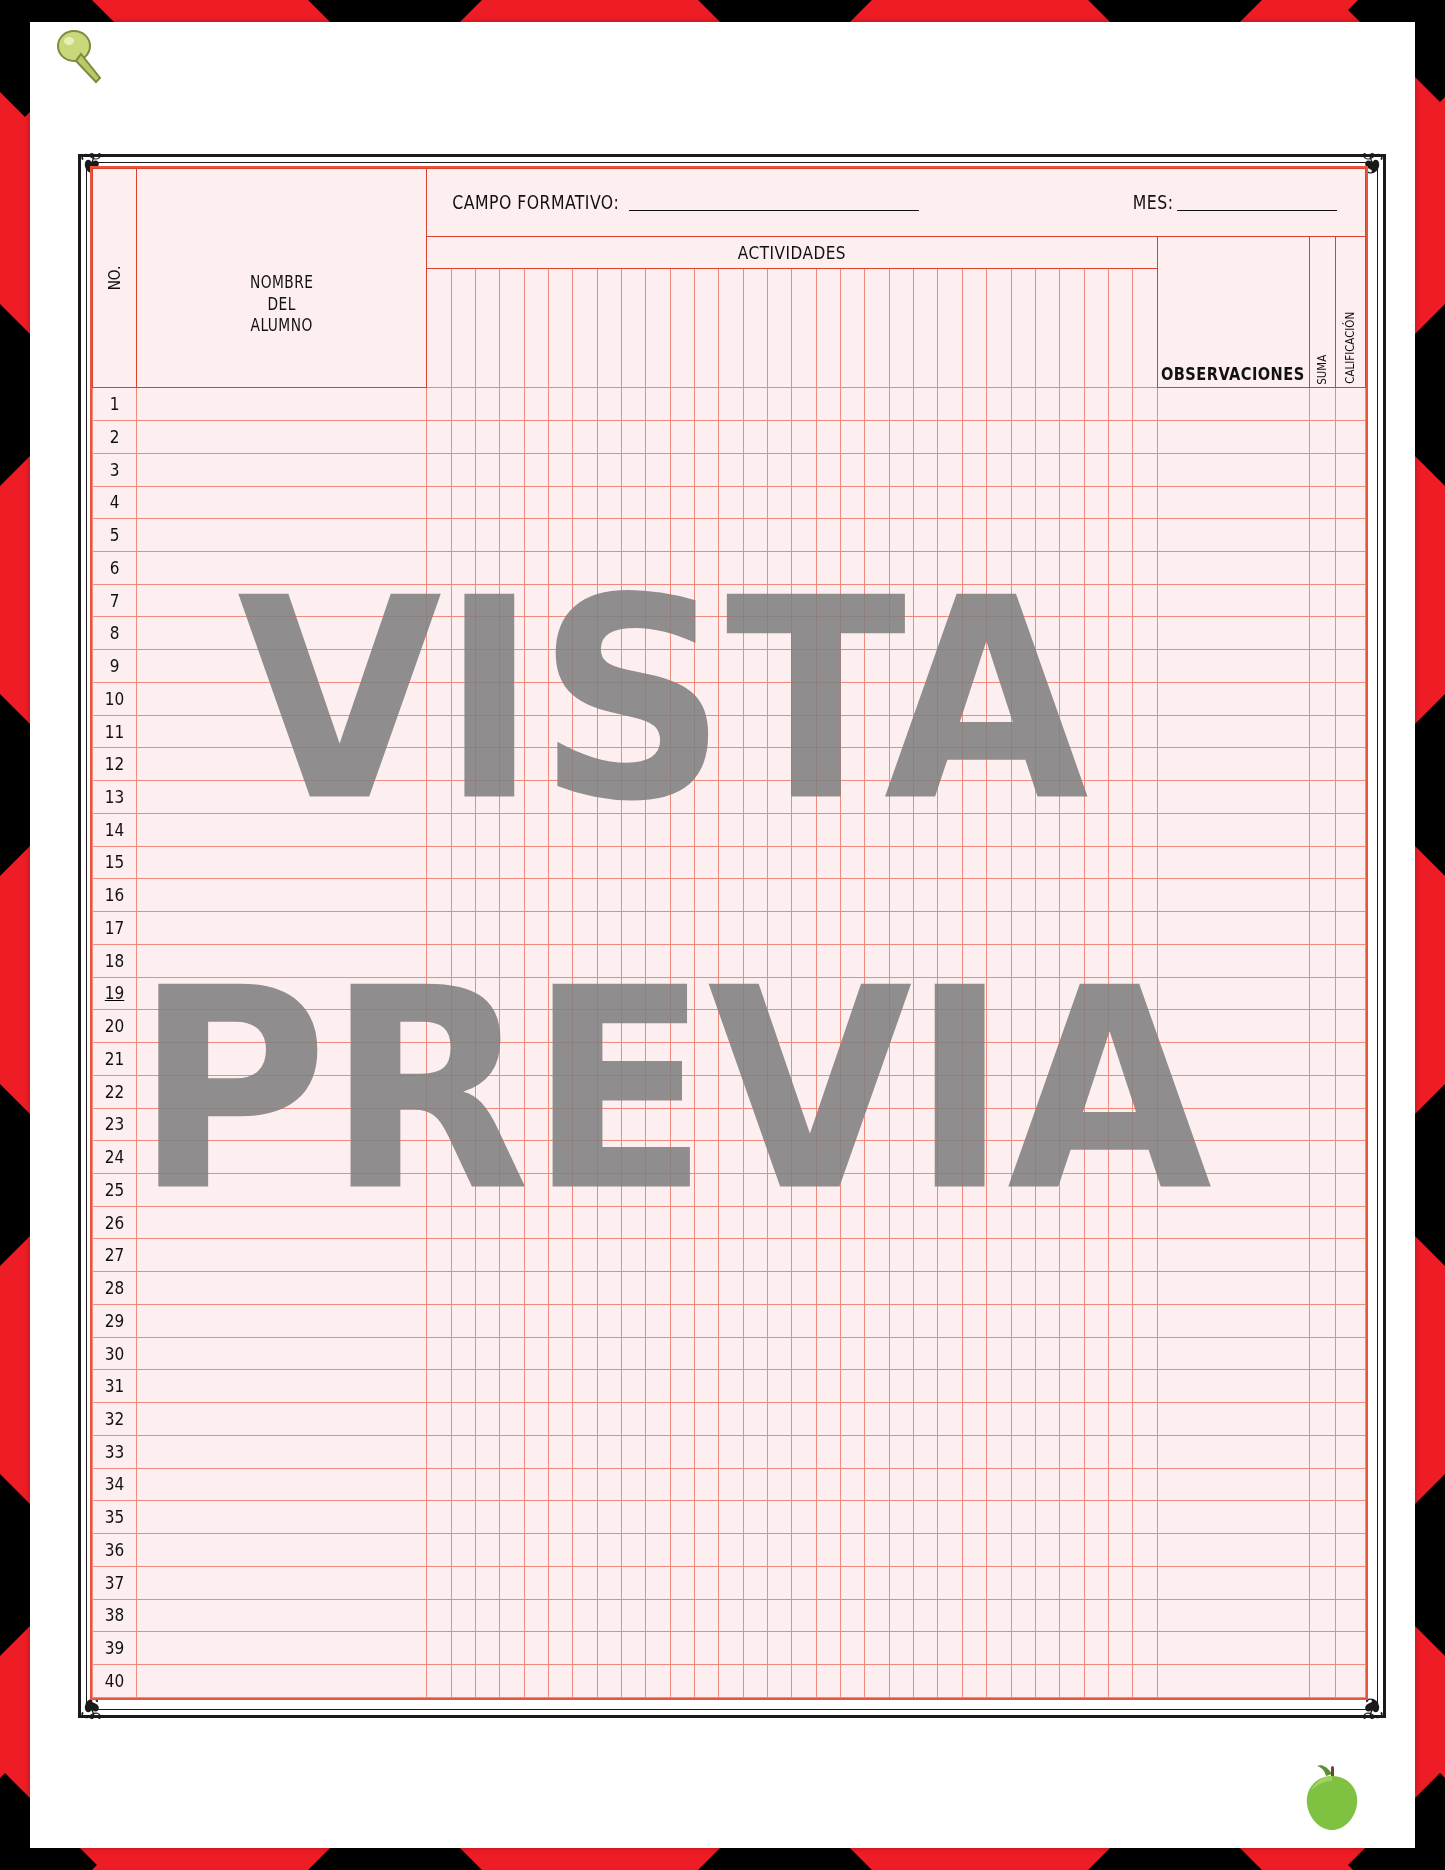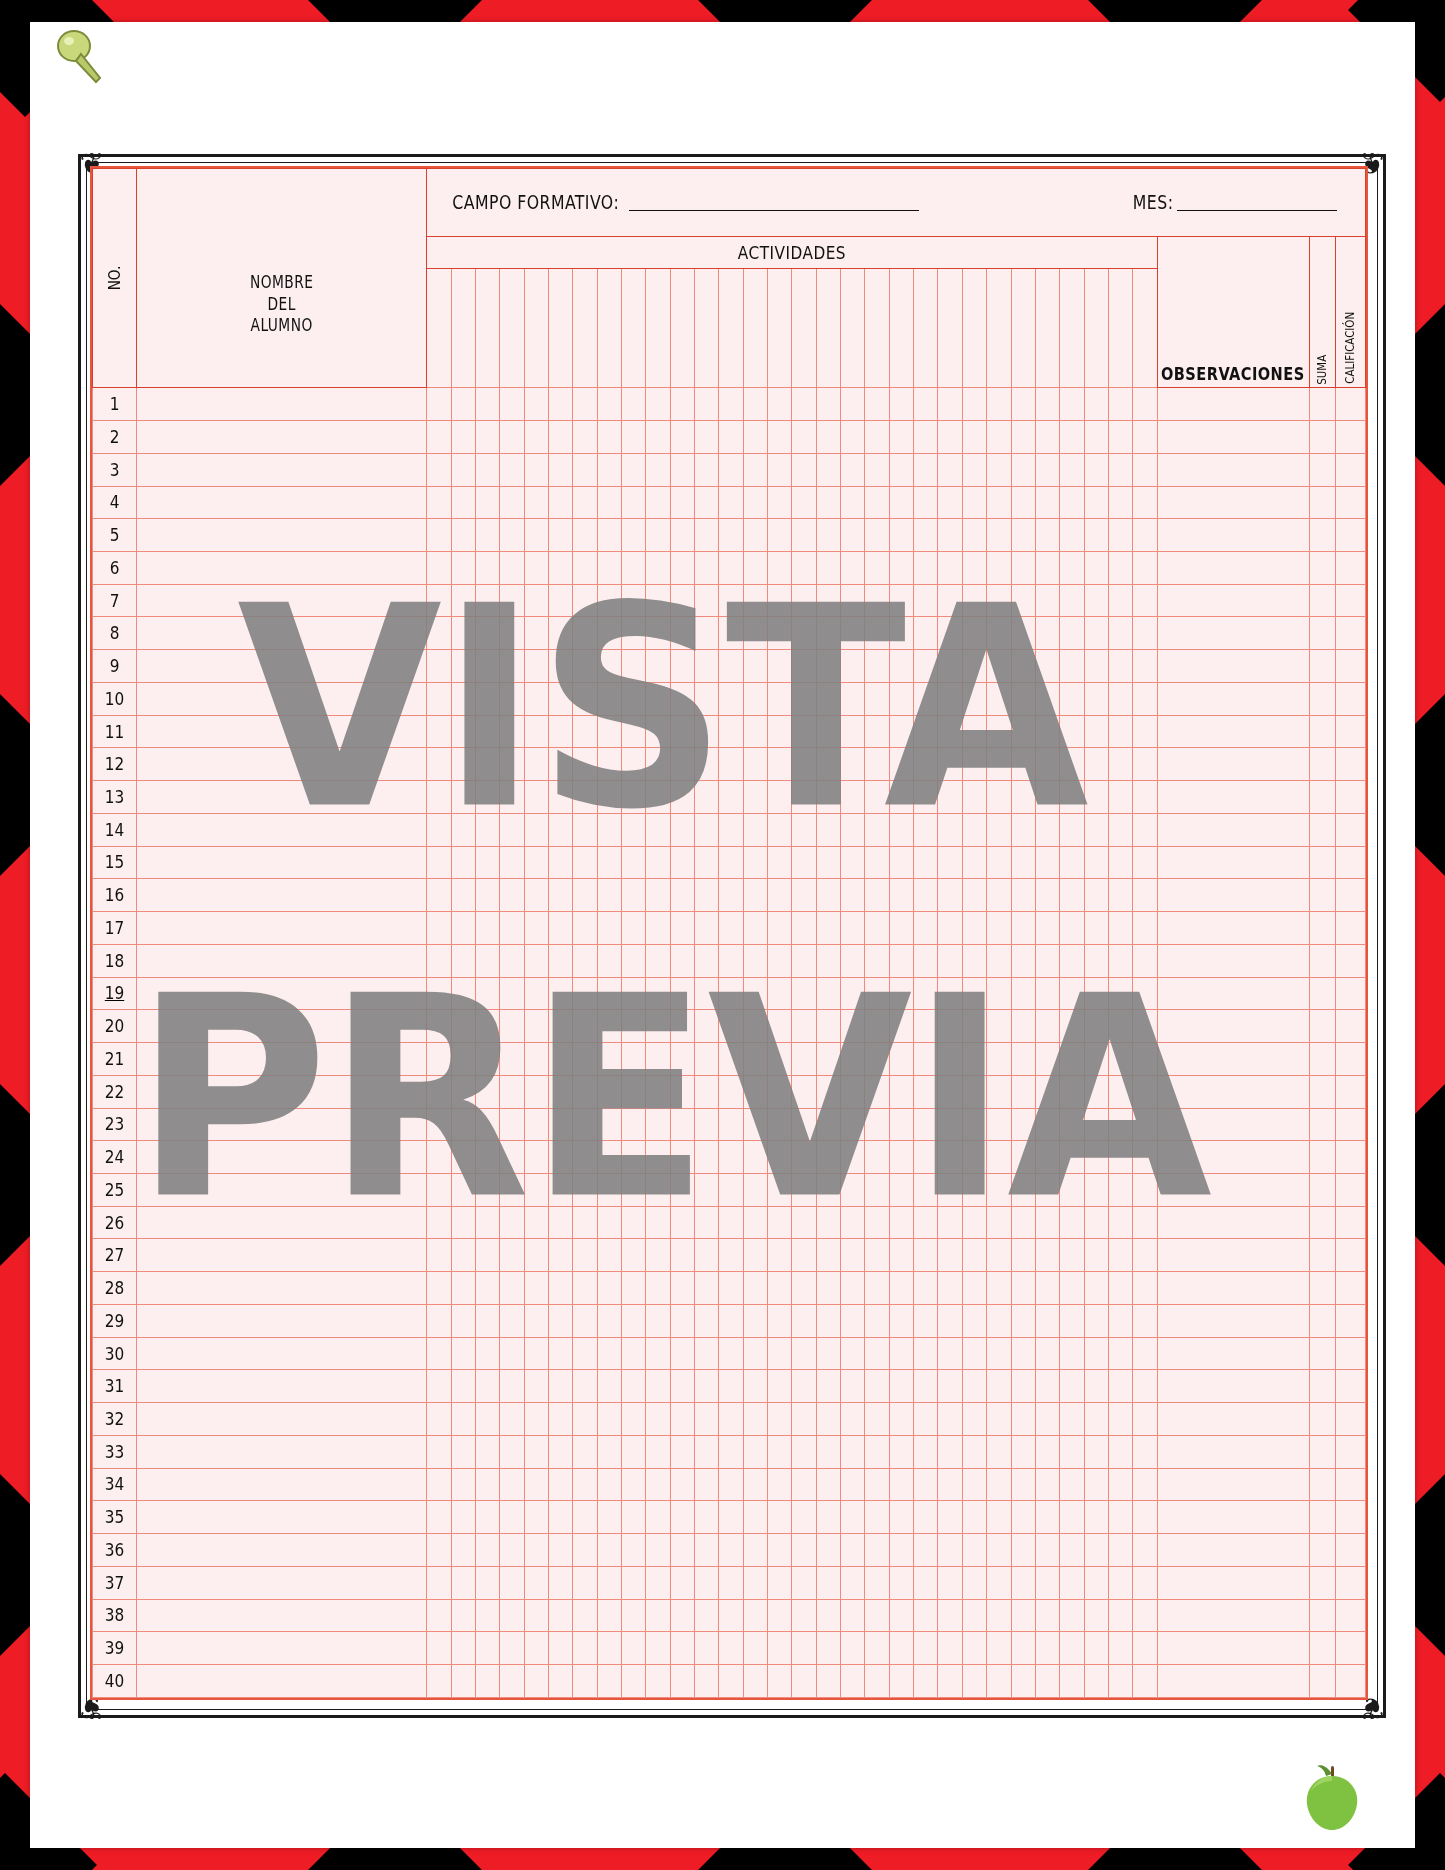--- a/index.html
+++ b/index.html
@@ -132,21 +132,21 @@
     text-align:center;
     color:#111;
   }
   .act-sub td{height:108px;}
   .actividades-label{
     text-align:center;
   }
   
   .wm{
     position:absolute;
-    left:0;top:8px;width:100%;height:100%;
+    left:0;top:0;width:100%;height:100%;
     pointer-events:none;
   }
   .wm span{
     position:absolute;
     font-family:"DejaVu Sans","Liberation Sans",sans-serif;
     font-weight:bold;
     color:#808080;
     opacity:.88;
     letter-spacing:-2px;
     white-space:nowrap;

